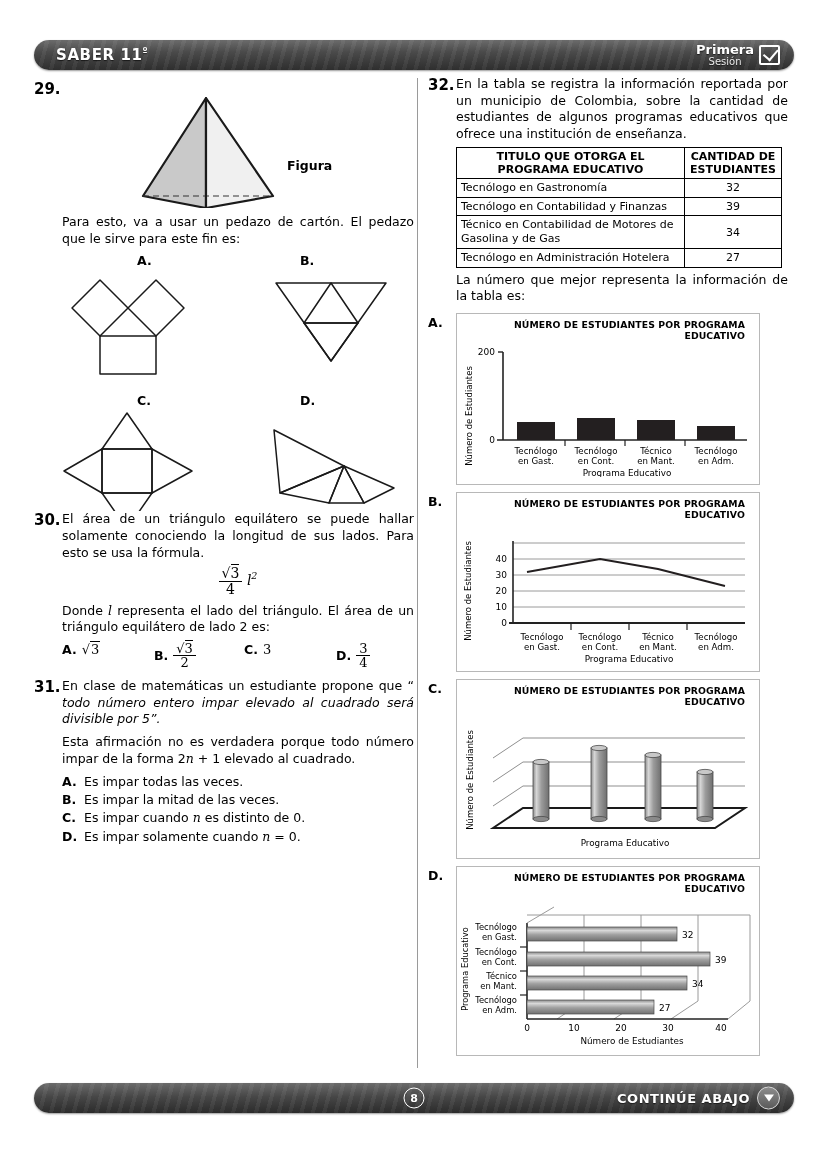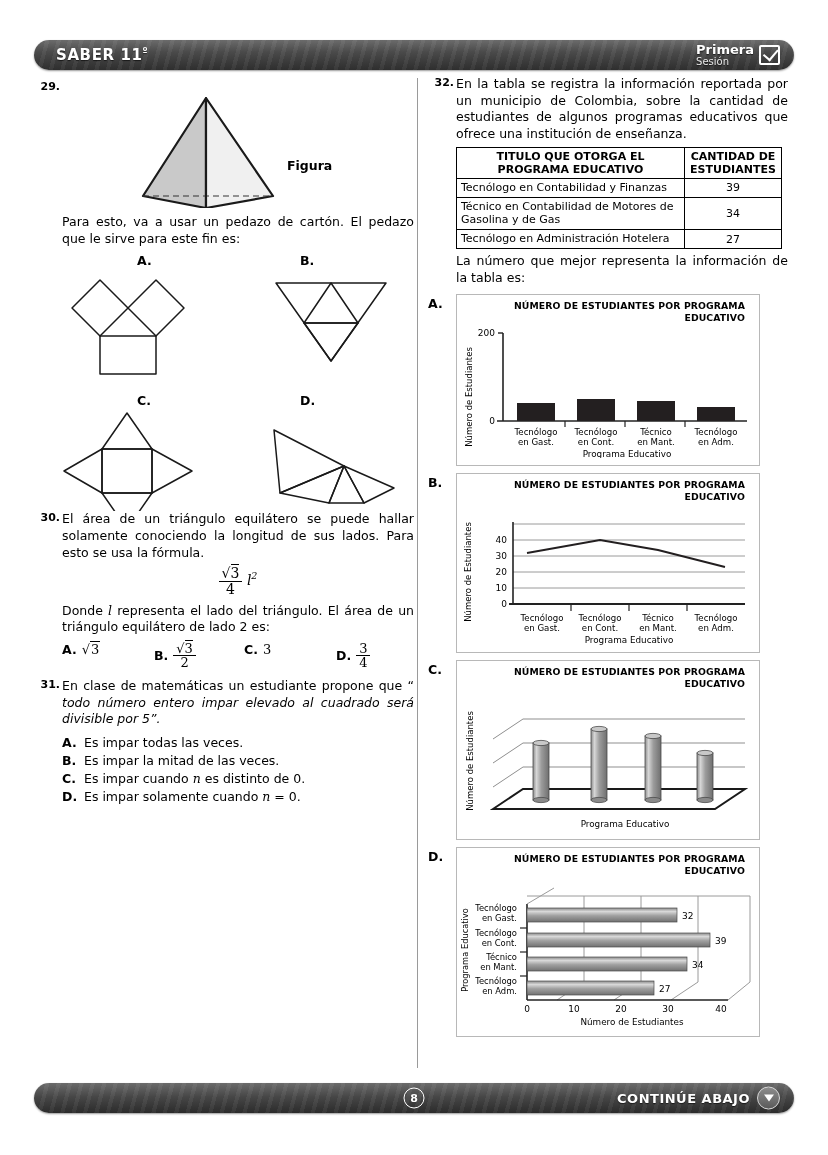--- a/index.html
+++ b/index.html
@@ -32,21 +32,21 @@
     font-family:"DejaVu Sans", sans-serif;
     font-weight:bold;font-size:15px;letter-spacing:.6px;
     color:#ffffff;
     text-shadow:0 1px 1px rgba(0,0,0,.6);
   }
   .header-title sup{font-size:9px;vertical-align:super;}
   .header-right{
     position:absolute;right:14px;top:3px;
     display:flex;align-items:center;gap:5px;
   }
-  .hr-text{text-align:left;line-height:1;}
+  .hr-text{text-align:center;line-height:1;}
   .hr-primera{
     display:block;font-weight:bold;font-size:13px;color:#fff;
     text-shadow:0 1px 1px rgba(0,0,0,.6);
   }
   .hr-sesion{
     display:block;font-size:10px;color:#e8e8e8;margin-top:1px;
     text-shadow:0 1px 1px rgba(0,0,0,.6);
   }
   .check-box-icon{
     width:17px;height:16px;border:2px solid #fff;border-radius:2px;
@@ -60,21 +60,21 @@
 
   
   .col-left{position:absolute;left:34px;top:76px;width:380px;}
   .col-right{position:absolute;left:428px;top:76px;width:360px;}
   .col-divider{position:absolute;left:417px;top:78px;width:1px;height:990px;background:#9a9a9a;}
 
   
   .q{position:relative;margin-bottom:8px;}
   .q-num{
     position:absolute;left:0;top:0;width:26px;
-    font-weight:bold;font-size:11px;text-align:right;
+    font-weight:bold;font-size:15px;text-align:right;
   }
   .q-body{margin-left:28px;font-size:12.5px;line-height:1.33;text-align:justify;}
   .q-body p{margin:0 0 6px 0;}
   .tight{margin-bottom:0 !important;}
 
   .opts{margin-left:28px;margin-top:4px;}
   .opt-row{display:flex;font-size:12.5px;line-height:1.45;}
   .opt-lbl{font-weight:bold;width:22px;flex:0 0 22px;}
   .opt-txt{flex:1;}
 
@@ -297,20 +297,21 @@
             <span class="den">4</span>
           </span>
         </div>
       </div>
     </div>
 
     <div class="q" style="margin-top:0;">
       <div class="q-num">31.</div>
       <div class="q-body">
         <p><span>En clase de matemáticas un estudiante propone que “ </span><em>todo número entero impar elevado al cuadrado será divisible por 5”.</em></p>
+        <p><span>Esta afirmación  no es verdadera porque todo número impar de la forma 2</span><span class="mvar">n</span><span> + 1 elevado al cuadrado.</span></p>
       </div>
       <div class="opts">
         <div class="opt-row">
           <span class="opt-lbl">A.</span>
           <span class="opt-txt">Es impar todas las veces.</span>
         </div>
         <div class="opt-row">
           <span class="opt-lbl">B.</span>
           <span class="opt-txt">Es impar la mitad de las veces.</span>
         </div>
@@ -339,20 +340,24 @@
             <col style="width:228px">
             <col style="width:97px">
           </colgroup>
         <thead>
           <tr>
             <th>TITULO QUE OTORGA EL PROGRAMA EDUCATIVO</th>
             <th>CANTIDAD DE ESTUDIANTES</th>
           </tr>
         </thead>
         <tbody>
+          <tr>
+            <td class="name">Tecnólogo en Gastronomía</td>
+            <td class="val">32</td>
+          </tr>
           <tr>
             <td class="name">Tecnólogo en Contabilidad y Finanzas</td>
             <td class="val">39</td>
           </tr>
           <tr>
             <td class="name">Técnico en Contabilidad de Motores de Gasolina y de Gas</td>
             <td class="val">34</td>
           </tr>
           <tr>
             <td class="name">Tecnólogo en Administración Hotelera</td>

